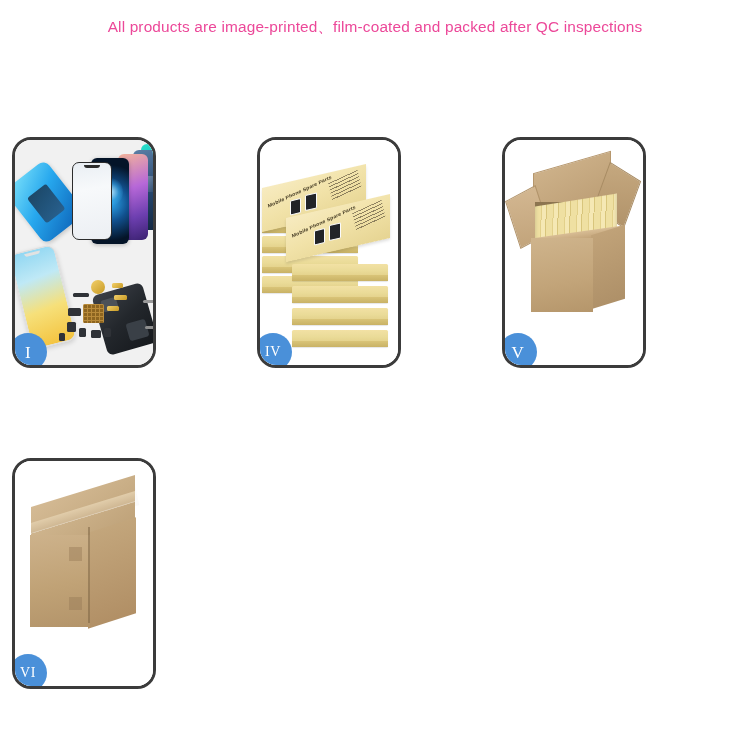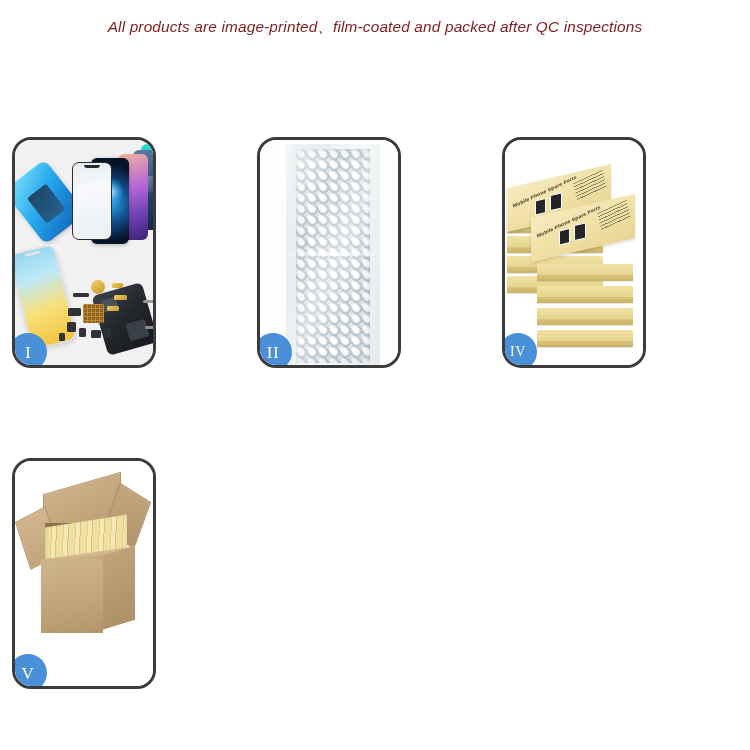--- a/index.html
+++ b/index.html
@@ -13,24 +13,23 @@
   #page { position: relative; width: 750px; height: 750px; background: #fff; }
 
   
   .header { position: absolute; left: 0; top: 0; width: 750px; text-align: center; }
   .title {
     font-size: 37px; font-weight: 700; letter-spacing: 0.6px;
     color: #121212; line-height: 1; padding-top: 38px;
     font-family: "Liberation Sans", sans-serif;
   }
   .subtitle {
-    font-size: 15.4px; font-weight: 400; color: #7f1d1d;
+    font-size: 15.4px; font-weight: 400; color: #ec4899;
     letter-spacing: 0.15px; padding-top: 17px;
     font-family: "Liberation Sans", sans-serif;
-    font-style: italic;
   }
 
   
   .grid {
     position: absolute; left: 12px; top: 137px;
     width: 727px; height: 600px;
     display: grid;
     grid-template-columns: 144px 144px 144px;
     grid-template-rows: 231px 231px;
     column-gap: 101px; row-gap: 90px;
@@ -374,29 +373,20 @@
         <div class="chip dark" style="left:76px;top:190px;width:10px;height:8px;"></div>
         <div class="chip dark" style="left:89px;top:188px;width:7px;height:9px;"></div>
         <div class="chip gold" style="left:92px;top:166px;width:12px;height:5px;"></div>
         <div class="chip dark" style="left:44px;top:193px;width:6px;height:8px;"></div>
         <div class="chip" style="left:128px;top:160px;width:14px;height:3px;background:#9a9a9a;"></div>
         <div class="chip" style="left:130px;top:186px;width:9px;height:3px;background:#8e8e8e;"></div>
       </div>
       <div class="badge">I</div>
     </div>
 
-    <div class="panel p2">
-      <div class="stage">
-        <div class="bw-sheet"></div>
-        <div class="bw-bubbles"></div>
-        <div class="bw-gloss"></div>
-        <div class="bw-seam"></div>
-      </div>
-      <div class="badge">II</div>
-    </div>
 
 
     <div class="panel p4">
       <div class="stage">
 
         <div class="sbox" style="left:2px;top:76px;">
             <span class="side"></span>
           </div>
         <div class="sbox" style="left:2px;top:96px;">
             <span class="side"></span>
@@ -444,15 +434,28 @@
         <div class="c5-flap-left"></div>
         <div class="c5-inner"></div>
         <div class="c5-goods"></div>
         <div class="c5-rim-front"></div>
         <div class="c5-body-side"></div>
         <div class="c5-body-front"></div>
       </div>
       <div class="badge">V</div>
     </div>
 
+    <div class="panel p6">
+      <div class="stage">
+        <div class="c6-wrap"></div>
+        <div class="c6-top"></div>
+        <div class="c6-tape-top"></div>
+        <div class="c6-side"></div>
+        <div class="c6-front"></div>
+        <div class="c6-seam"></div>
+        <div class="c6-tab1"></div>
+        <div class="c6-tab2"></div>
+      </div>
+      <div class="badge wide">VI</div>
+    </div>
 
   </div>
 </div>
 
 </body></html>

